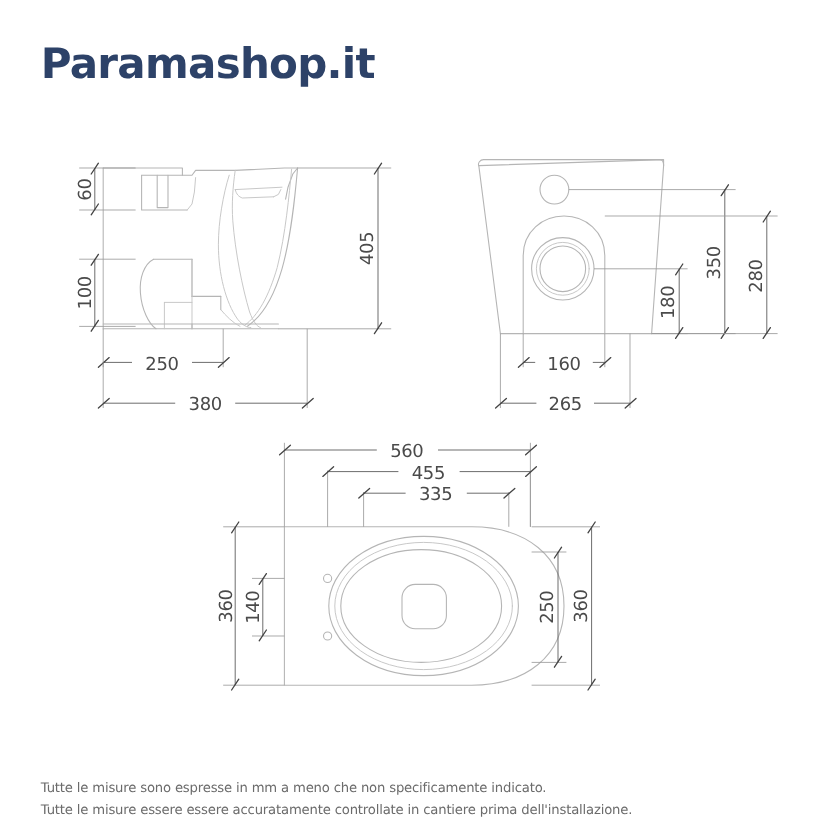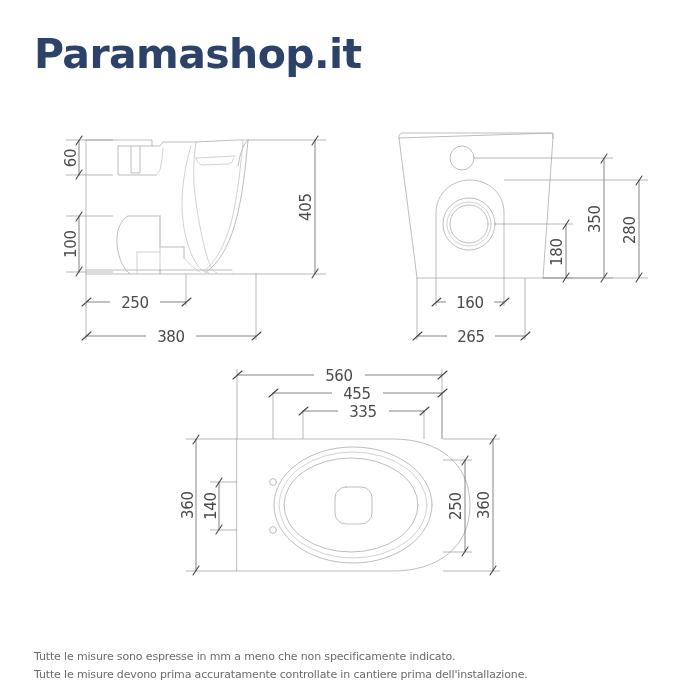--- a/index.html
+++ b/index.html
@@ -26,21 +26,21 @@
   
   #brand-header {
     position: absolute;
     left: 34px;
     top: 24px;
     width: 500px;
     height: 60px;
   }
   #brand-logo {
     font-family: "DejaVu Sans", sans-serif;
-    font-size: 41px;
+    font-size: 35px;
     font-weight: bold;
     letter-spacing: -0.6px;
     color: #2d4268;
     line-height: 60px;
     white-space: nowrap;
   }
 
   
   #drawing-canvas {
     position: absolute;
@@ -337,16 +337,16 @@
           <path class="tick" d="M 490 475 L 496 466"></path>
           <text class="dimtx" x="489" y="405" text-anchor="middle" transform="rotate(-90 489 405)">360</text>
         </g>
       </g>
 
     </svg>
   </div>
 
   <div id="footer-notes">
     <div class="note-line">Tutte le misure sono espresse in mm a meno che non specificamente indicato.</div>
-    <div class="note-line">Tutte le misure devono prima accuratamente controllate in cantiere prima dell'installazione.</div>
+    <div class="note-line">Tutte le misure essere essere accuratamente controllate in cantiere prima dell'installazione.</div>
   </div>
 
 </div>
 
 </body></html>

